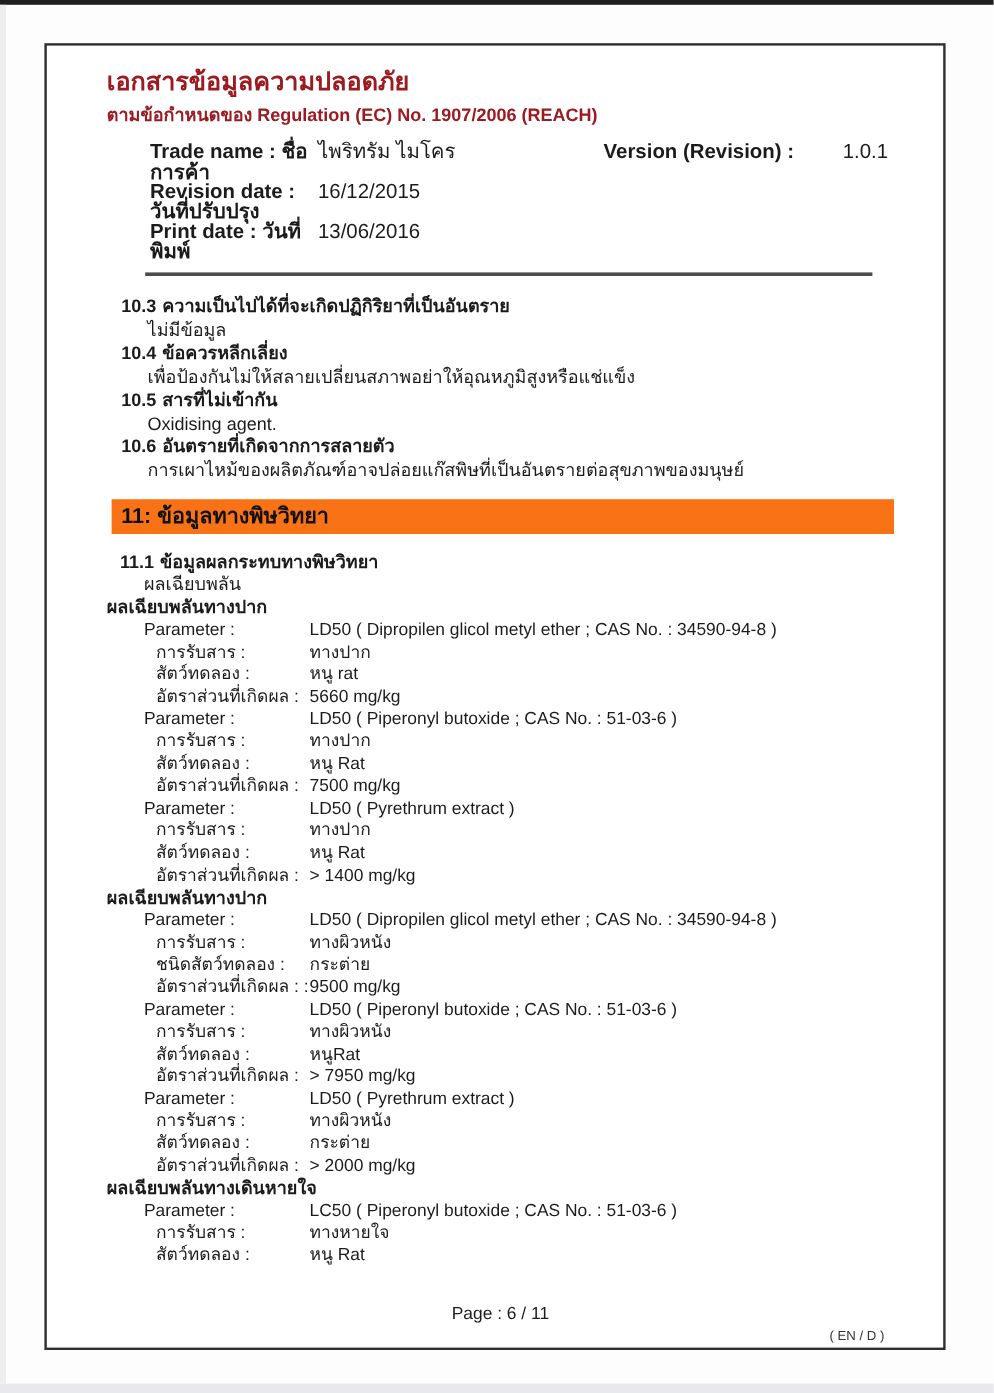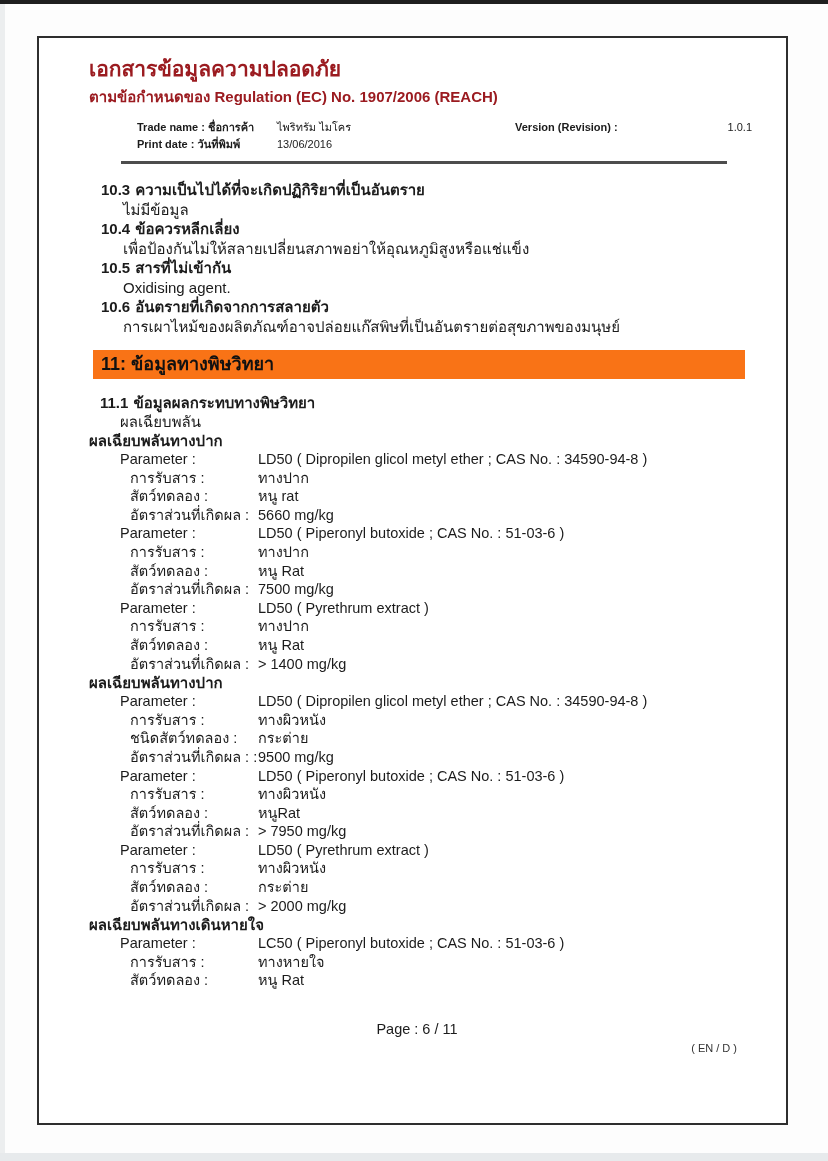--- a/index.html
+++ b/index.html
@@ -14,21 +14,21 @@
 
   .doc-border{
     position:absolute;left:37px;top:36px;width:751px;height:1089px;
     border:2px solid #2e2e2e;background:#ffffff;box-sizing:border-box;
   }
   .content{padding:18px 0 0 50px;}
 
   .doc-title{font-size:21px;font-weight:bold;color:#9b1b20;line-height:26px;}
   .doc-subtitle{font-size:15px;font-weight:bold;color:#9b1b20;line-height:20px;margin-top:5px;}
 
-  .meta{display:flex;margin-left:48px;margin-top:12px;width:615px;font-size:11px;}
+  .meta{display:flex;margin-left:36px;margin-top:12px;width:615px;font-size:17px;}
   .meta-left{width:378px;}
   .meta-row{display:flex;line-height:16.5px;}
   .meta-label{font-weight:bold;width:140px;flex:none;}
   .meta-right{flex:1;display:flex;justify-content:space-between;line-height:16.5px;}
   .meta-right .meta-label{width:auto;}
 
   .rule{margin:9px 0 0 32px;width:606px;border:none;border-top:3px solid #4d4d4d;height:0;}
 
   .sec10{margin:16px 0 0 12px;font-size:15px;}
   .s10-head{font-weight:bold;line-height:19.5px;}
@@ -68,20 +68,24 @@
   <div class="content">
 
     <div class="doc-title">เอกสารข้อมูลความปลอดภัย</div>
     <div class="doc-subtitle">ตามข้อกำหนดของ Regulation (EC) No. 1907/2006 (REACH)</div>
 
     <div class="meta">
       <div class="meta-left">
         <div class="meta-row">
           <span class="meta-label">Trade name : ชื่อการค้า</span>
           <span class="meta-value">ไพริทรัม ไมโคร</span>
+        </div>
+        <div class="meta-row">
+          <span class="meta-label">Revision date : วันที่ปรับปรุง</span>
+          <span class="meta-value">16/12/2015</span>
         </div>
         <div class="meta-row">
           <span class="meta-label">Print date : วันที่พิมพ์</span>
           <span class="meta-value">13/06/2016</span>
         </div>
       </div>
       <div class="meta-right">
         <span class="meta-label">Version (Revision) :</span>
         <span class="meta-value">1.0.1</span>
       </div>

